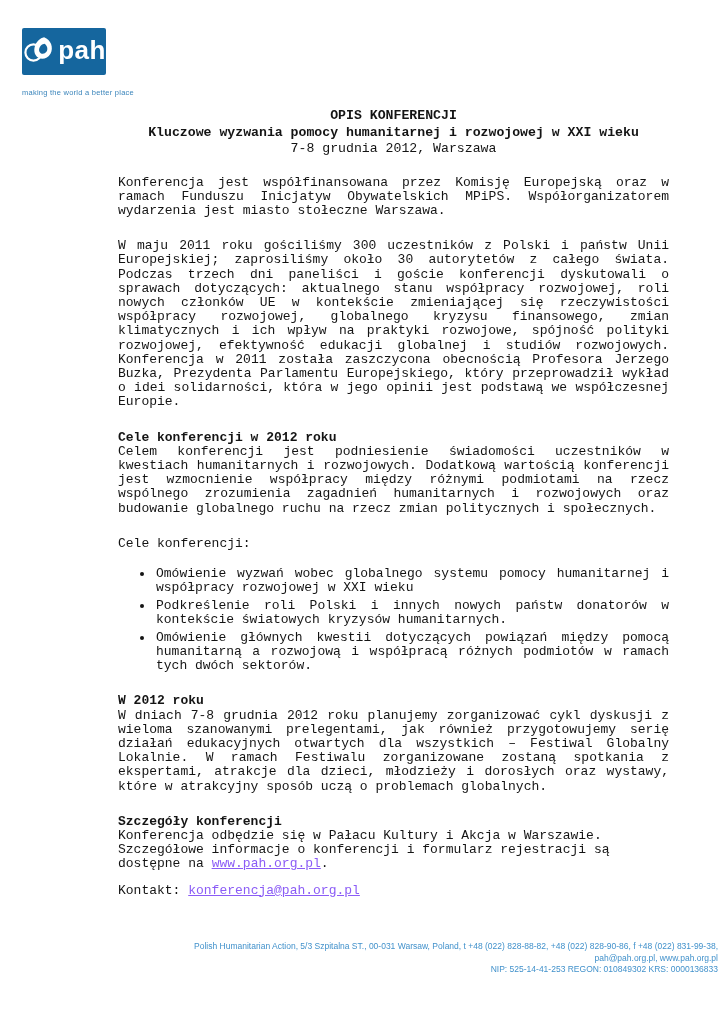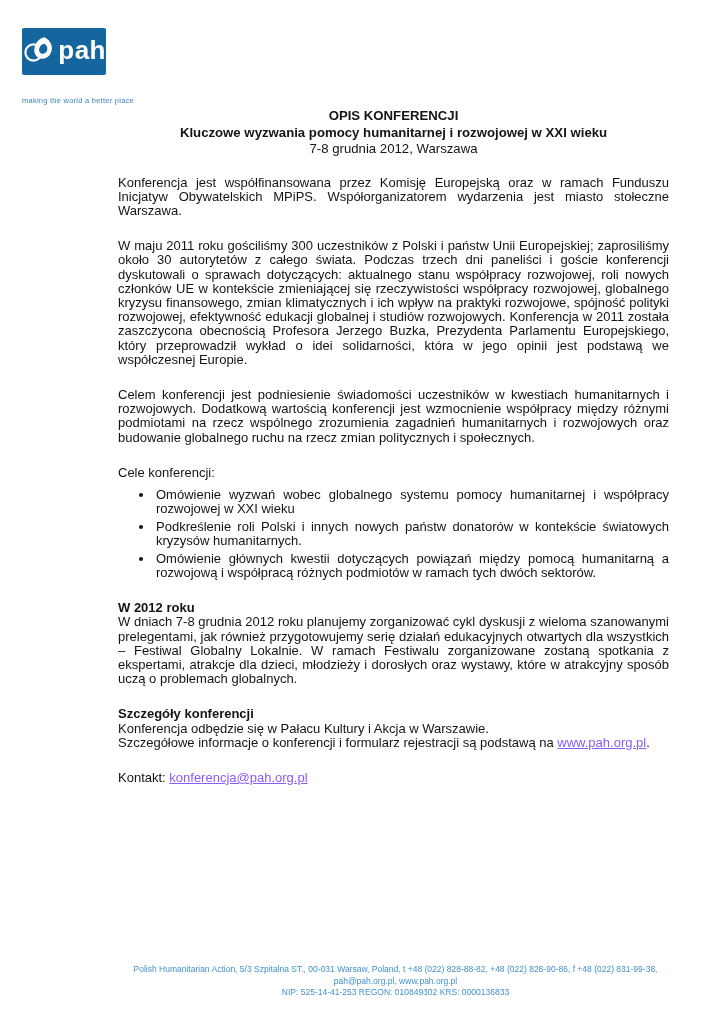--- a/index.html
+++ b/index.html
@@ -9,42 +9,43 @@
     font-family: "Liberation Sans", sans-serif;
     color: #141414;
     position: relative;
     overflow: hidden;
   }
   .logo-block { position: absolute; left: 22px; top: 28px; }
   .logo-box {
     width: 84px; height: 47px;
     background: #15669e;
     border-radius: 2px;
-    display: flex; align-items: center; justify-content: flex-end;
+    display: flex; align-items: center; justify-content: center;
     gap: 2px;
   }
   .logo-text {
     color: #ffffff;
     font-size: 26px;
     font-weight: bold;
     letter-spacing: 0.5px;
     line-height: 1;
     padding-bottom: 3px;
   }
   .logo-tagline {
-    margin-top: 21px;
+    margin-top: 13px;
     font-size: 7.5px;
     letter-spacing: 0.25px;
     color: #3b85bb;
     white-space: nowrap;
   }
   .content {
     position: absolute;
     left: 118px; top: 108px;
     width: 551px;
+    font-family: Liberation Mono, monospace;
   }
   .title-block {
     text-align: center;
     font-weight: bold;
     font-size: 13.2px;
     line-height: 16.5px;
     margin-bottom: 18px;
   }
   .date-line { font-weight: normal; }
   .para {
@@ -53,43 +54,43 @@
     line-height: 14.2px;
     margin: 0 0 21px 0;
   }
   .nojust { text-align: left; }
   .sec-heading {
     font-size: 13px;
     font-weight: bold;
     line-height: 14.2px;
     margin: 0;
   }
-  .tight { margin-bottom: 8px; }
+  .tight { margin-bottom: 16px; }
   ul.goal-list {
     margin: 0 0 21px 0;
     padding-left: 36px;
     font-size: 13px;
     line-height: 14.2px;
   }
   ul.goal-list li {
     text-align: justify;
     margin-bottom: 3.5px;
     padding-left: 2px;
   }
   a.doc-link {
     color: #8b5cf6;
     text-decoration: underline;
   }
   .line { font-size: 13px; line-height: 14.2px; margin: 0; }
-  .contact-line { margin-top: 21px; }
+  .contact-line { margin-top: 12px; }
   .footer {
     position: absolute;
-    left: 73px; top: 964px;
+    left: 73px; top: 941px;
     width: 645px;
-    text-align: center;
+    text-align: right;
     color: #4191cb;
     font-size: 8.5px;
     line-height: 11.5px;
   }
 </style>
 </head>
 <body>
 
 <div class="logo-block">
   <div class="logo-box">
@@ -108,36 +109,37 @@
 <div class="content">
   <div class="title-block">
     <div>OPIS KONFERENCJI</div>
     <div>Kluczowe wyzwania pomocy humanitarnej i rozwojowej w XXI wieku</div>
     <div class="date-line">7-8 grudnia 2012, Warszawa</div>
   </div>
 
   <p class="para">Konferencja jest współfinansowana przez Komisję Europejską oraz w ramach Funduszu Inicjatyw Obywatelskich MPiPS. Współorganizatorem wydarzenia jest miasto stołeczne Warszawa.</p>
   <p class="para">W maju 2011 roku gościliśmy 300 uczestników z Polski i państw Unii Europejskiej; zaprosiliśmy około 30 autorytetów z całego świata. Podczas trzech dni paneliści i goście konferencji dyskutowali o sprawach dotyczących: aktualnego stanu współpracy rozwojowej, roli nowych członków UE w kontekście zmieniającej się rzeczywistości współpracy rozwojowej, globalnego kryzysu finansowego, zmian klimatycznych i ich wpływ na praktyki rozwojowe, spójność polityki rozwojowej, efektywność edukacji globalnej i studiów rozwojowych. Konferencja w 2011 została zaszczycona obecnością Profesora Jerzego Buzka, Prezydenta Parlamentu Europejskiego, który przeprowadził wykład o idei solidarności, która w jego opinii jest podstawą we współczesnej Europie.</p>
 
+  <h2 class="sec-heading">Cele konferencji w 2012 roku</h2>
   <p class="para">Celem konferencji jest podniesienie świadomości uczestników w kwestiach humanitarnych i rozwojowych. Dodatkową wartością konferencji jest wzmocnienie współpracy między różnymi podmiotami na rzecz wspólnego zrozumienia zagadnień humanitarnych i rozwojowych oraz budowanie globalnego ruchu na rzecz zmian politycznych i społecznych.</p>
 
   <p class="para tight nojust">Cele konferencji:</p>
   <ul class="goal-list">
     <li>Omówienie wyzwań wobec globalnego systemu pomocy humanitarnej i współpracy rozwojowej w XXI wieku</li>
     <li>Podkreślenie roli Polski i innych nowych państw donatorów w kontekście światowych kryzysów humanitarnych.</li>
     <li>Omówienie głównych kwestii dotyczących powiązań między pomocą humanitarną a rozwojową i współpracą różnych podmiotów w ramach tych dwóch sektorów.</li>
   </ul>
 
   <h2 class="sec-heading">W 2012 roku</h2>
   <p class="para">W dniach 7-8 grudnia 2012 roku planujemy zorganizować cykl dyskusji z wieloma szanowanymi prelegentami, jak również przygotowujemy serię działań edukacyjnych otwartych dla wszystkich – Festiwal Globalny Lokalnie. W ramach Festiwalu zorganizowane zostaną spotkania z ekspertami, atrakcje dla dzieci, młodzieży i dorosłych oraz wystawy, które w atrakcyjny sposób uczą o problemach globalnych.</p>
 
 
   <h2 class="sec-heading">Szczegóły konferencji</h2>
   <p class="line">Konferencja odbędzie się w Pałacu Kultury i Akcja w Warszawie.</p>
-  <p class="line"><span>Szczegółowe informacje o konferencji i formularz rejestracji są podstawą na </span><a href="#" class="doc-link">www.pah.org.pl</a><span>.</span></p>
+  <p class="line"><span>Szczegółowe informacje o konferencji i formularz rejestracji są dostępne na </span><a href="#" class="doc-link">www.pah.org.pl</a><span>.</span></p>
 
   <p class="line contact-line"><span>Kontakt: </span><a href="#" class="doc-link">konferencja@pah.org.pl</a></p>
 </div>
 
 <div class="footer">
   <div>Polish Humanitarian Action, 5/3 Szpitalna ST., 00-031 Warsaw, Poland, t +48 (022) 828-88-82, +48 (022) 828-90-86, f +48 (022) 831-99-38,</div>
   <div>pah@pah.org.pl, www.pah.org.pl</div>
   <div>NIP: 525-14-41-253 REGON: 010849302 KRS: 0000136833</div>
 </div>
 

